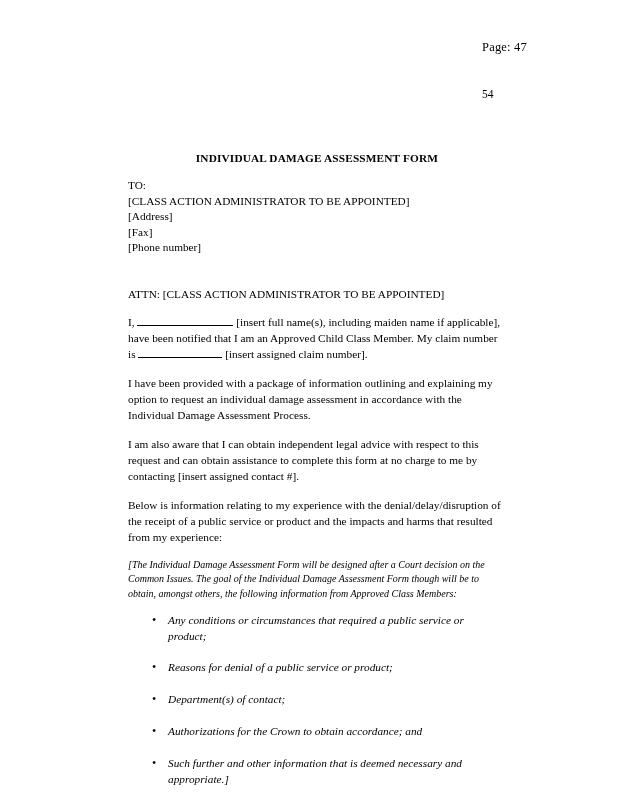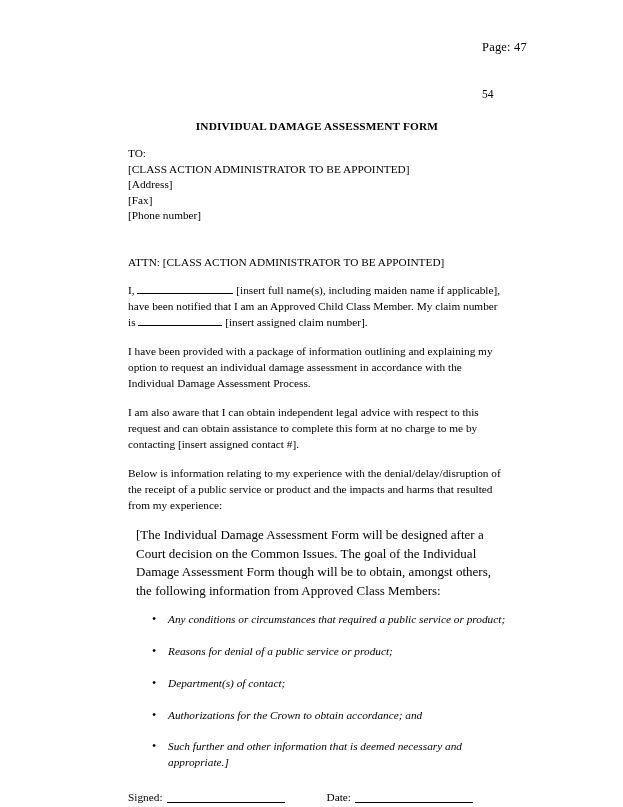--- a/index.html
+++ b/index.html
@@ -40,20 +40,21 @@
     top: 120px;
     left: 128px;
     width: 378px;
   }
   .doc-title {
     text-align: center;
     font-weight: bold;
     font-size: 11.3px;
     letter-spacing: 0.15px;
     margin-bottom: 14px;
+    margin-top: 32px;
   }
   .addr-block {
     font-weight: normal;
     font-size: 11.3px;
     line-height: 1.38;
     margin-bottom: 4px;
   }
   .addr-block div {
     white-space: nowrap;
   }
@@ -63,27 +64,28 @@
     margin-top: 32px;
     margin-bottom: 14px;
   }
   p.body-para {
     font-size: 11.3px;
     line-height: 1.42;
     margin: 0 0 13px 0;
     text-align: left;
   }
   p.italic-para {
-    font-size: 13px;
+    font-size: 10px;
+    font-style: italic;
     line-height: 1.42;
-    margin: 0 0 12px 8px;
+    margin: 0 0 12px 0;
   }
   ul.bullets {
     list-style: none;
-    margin: 0 0 0 0;
+    margin: 0 16px 0 0;
     padding: 0;
   }
   ul.bullets li {
     font-size: 11.3px;
     font-style: italic;
     line-height: 1.4;
     margin: 0 0 16px 0;
     padding-left: 40px;
     position: relative;
   }

